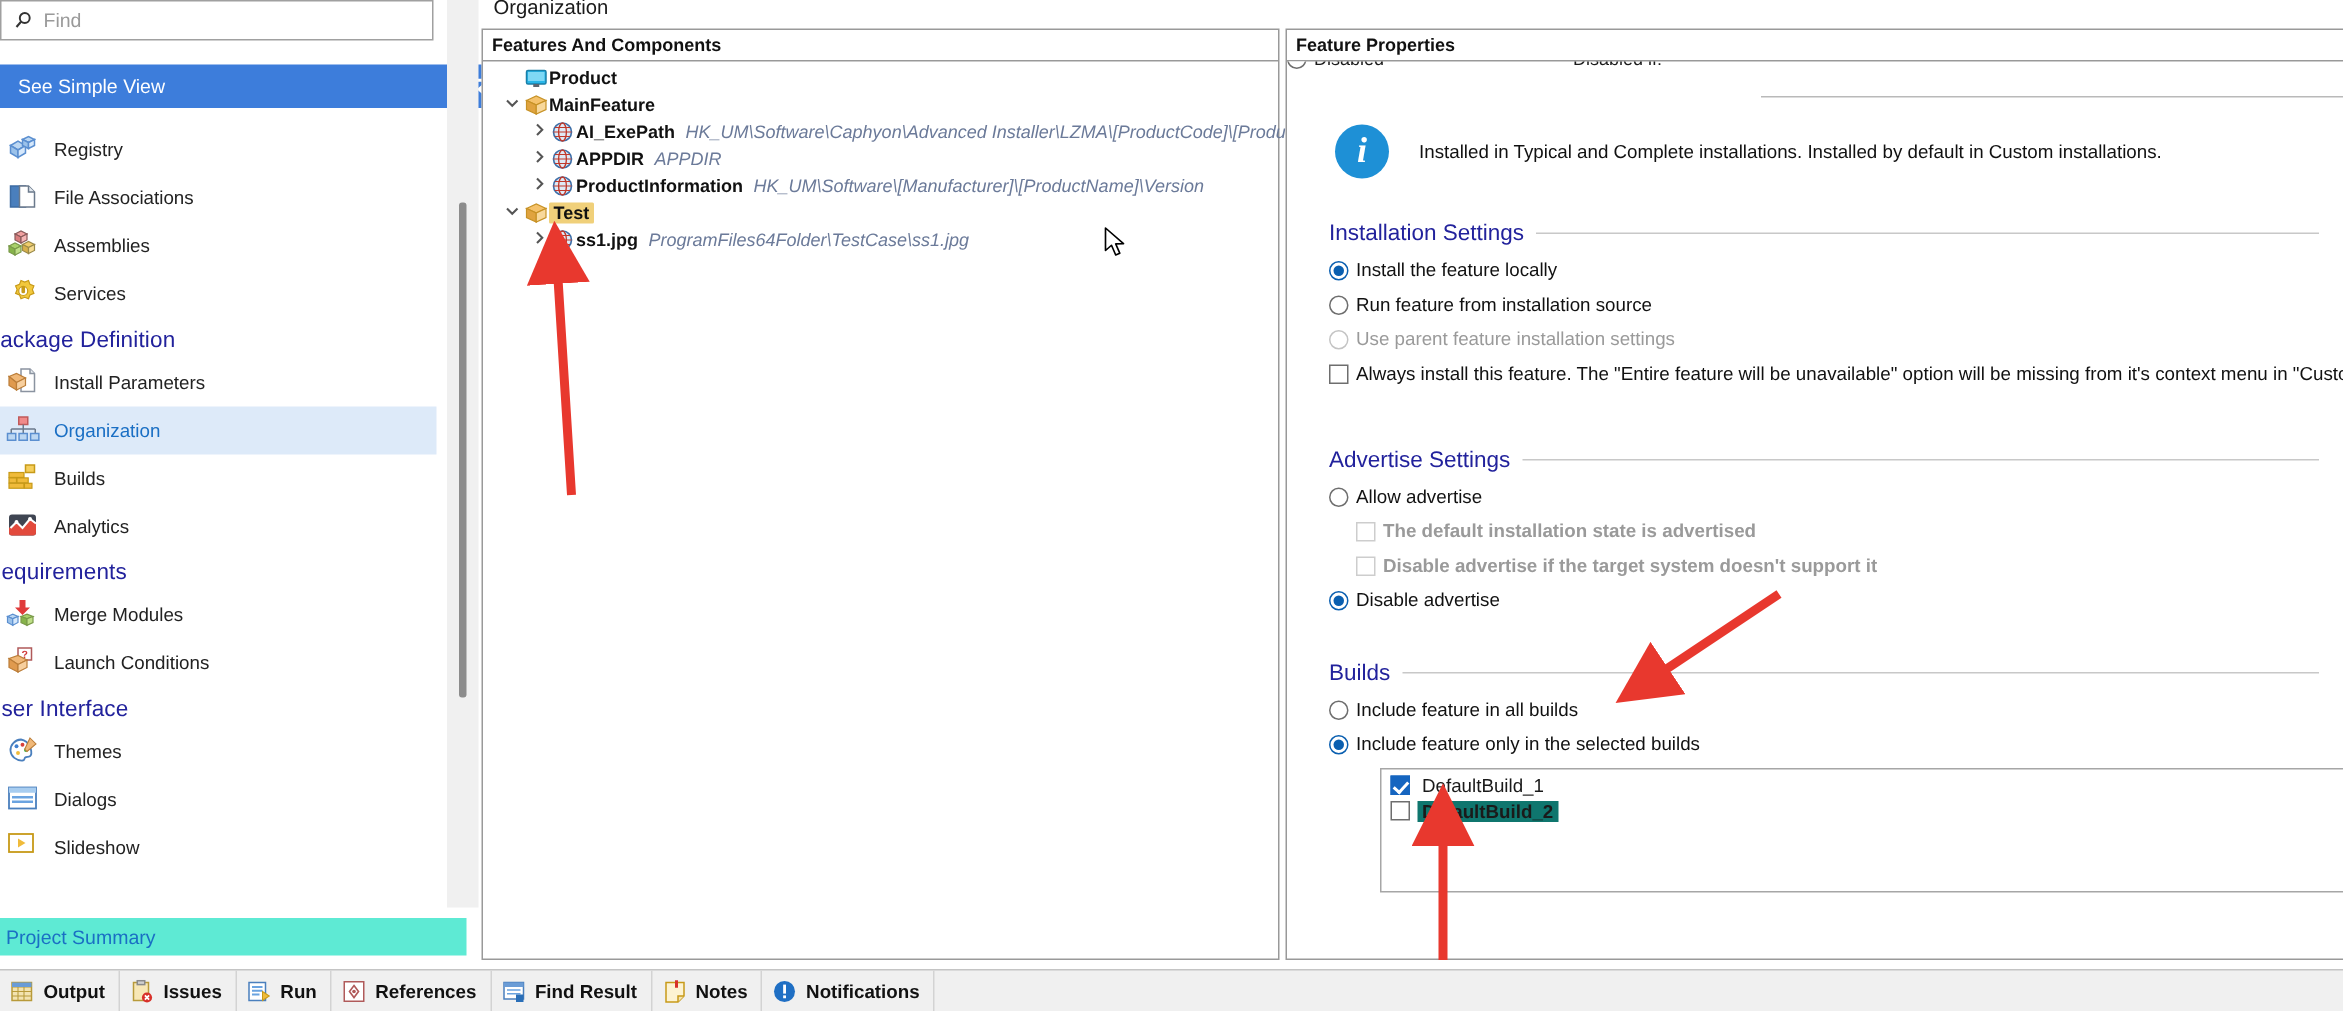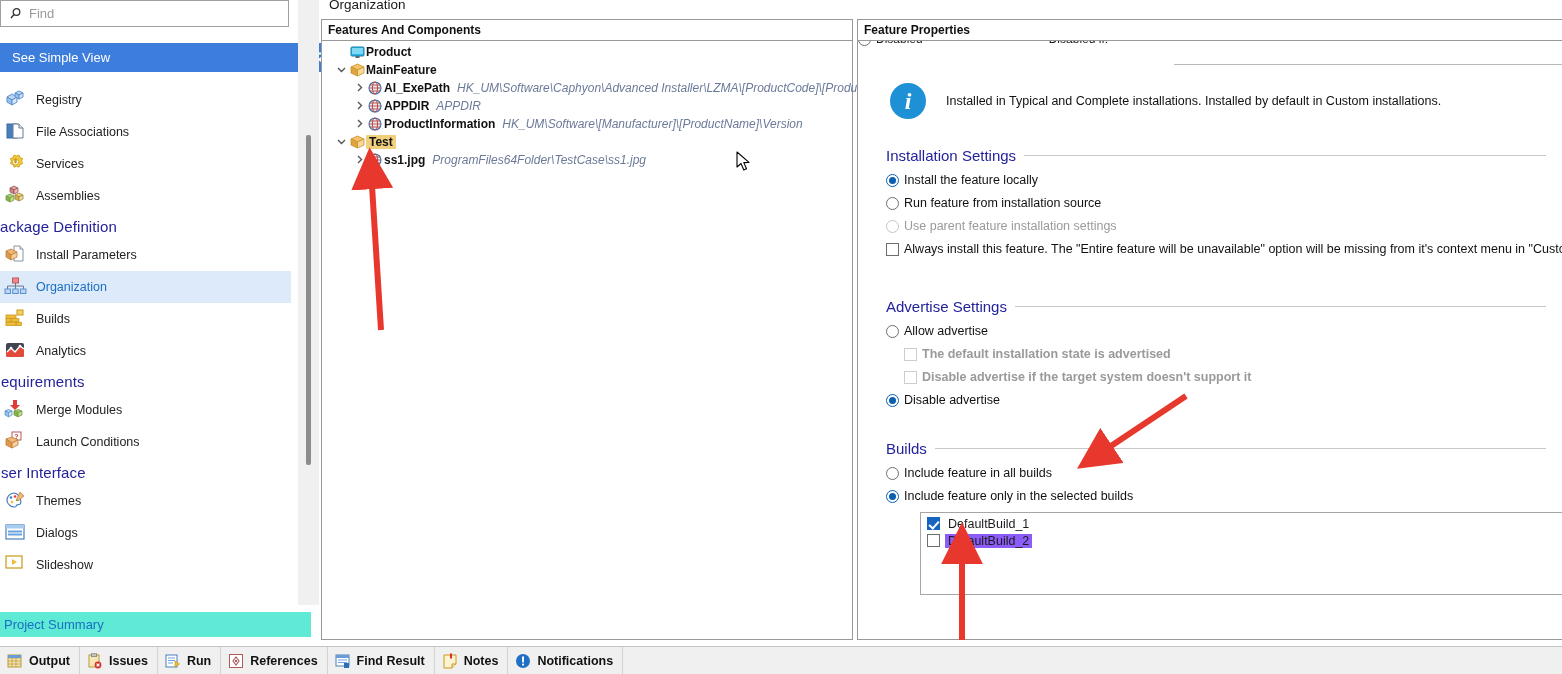--- a/index.html
+++ b/index.html
@@ -153,21 +153,21 @@
     width: 4px; height: 8px; border: solid #fff;
     border-width: 0 2px 2px 0; transform: rotate(42deg);
   }
 
   #builds-list {
     position: absolute; left: 34px; top: 72px; width: 644px; height: 83px;
     border: 1px solid #a6a6a6; background: #ffffff; padding: 2px 0 0 6px;
   }
   .build-row { display: flex; align-items: center; font-size: 12.5px; height: 17px; }
   .build-row .bl { padding: 0 3px; }
-  .build-row.focused .bl { background: #8b5cf6; }
+  .build-row.focused .bl { background: #0f766e; font-weight: bold; }
 
   
   #arrows { position: absolute; left: 0; top: 0; width: 1562px; height: 674px; pointer-events: none; }
 
   
   #cursor { position: absolute; left: 736px; top: 151px; }
 
   
   #bottombar {
     position: absolute; left: 0; top: 646px; width: 1562px; height: 28px;
@@ -234,33 +234,20 @@
 
       <div class="nav-item">
         <span class="ico">
           <svg width="24" height="20" viewBox="0 0 24 20">
             <rect x="3" y="3" width="10" height="14" fill="#4a7fbd" stroke="#3c6ba3"></rect>
             <path d="M9 3 h6 l4 4 v10 H9 Z" fill="#fff" stroke="#6b7a8c"></path>
             <path d="M15 3 v4 h4" fill="#e3e9ef" stroke="#6b7a8c"></path>
           </svg>
         </span>
         <span class="lbl">File Associations</span>
-      </div>
-
-      <div class="nav-item">
-        <span class="ico">
-          <svg width="24" height="20" viewBox="0 0 24 20">
-            <g fill="#f2c83c" stroke="#c79a18" stroke-width=".8">
-              <path d="M10 2 l2.5 1 2.5-1 1 2.6 2.6 1 -1 2.5 1 2.5 -2.6 1 -1 2.6 -2.5-1 -2.5 1 -1-2.6 -2.6-1 1-2.5 -1-2.5 2.6-1 Z"></path>
-            </g>
-            <circle cx="11.5" cy="9" r="3" fill="#fff" stroke="#c79a18" stroke-width=".8"></circle>
-            <rect x="10.3" y="5.5" width="2.4" height="5" rx="1" fill="#c79a18"></rect>
-          </svg>
-        </span>
-        <span class="lbl">Services</span>
       </div>
 
       <div class="nav-item">
         <span class="ico">
           <svg width="24" height="20" viewBox="0 0 24 20">
             <g stroke="#8a5a5a" stroke-width=".8">
                 <path d="M6 3 L10 1 L14 3 L10 5 Z" fill="#f0a0a0"></path>
                 <path d="M6 3 L6 7 L10 9 L10 5 Z" fill="#d97f7f"></path>
                 <path d="M14 3 L14 7 L10 9 L10 5 Z" fill="#f5b5b5"></path>
               </g>
@@ -272,20 +259,33 @@
             <g stroke="#9a8a4a" stroke-width=".8">
                 <path d="M11 10 L15 8 L19 10 L15 12 Z" fill="#f0cc6a"></path>
                 <path d="M11 10 L11 14 L15 16 L15 12 Z" fill="#d8b04a"></path>
                 <path d="M19 10 L19 14 L15 16 L15 12 Z" fill="#f7dc92"></path>
               </g>
           </svg>
         </span>
         <span class="lbl">Assemblies</span>
       </div>
 
+      <div class="nav-item">
+        <span class="ico">
+          <svg width="24" height="20" viewBox="0 0 24 20">
+            <g fill="#f2c83c" stroke="#c79a18" stroke-width=".8">
+              <path d="M10 2 l2.5 1 2.5-1 1 2.6 2.6 1 -1 2.5 1 2.5 -2.6 1 -1 2.6 -2.5-1 -2.5 1 -1-2.6 -2.6-1 1-2.5 -1-2.5 2.6-1 Z"></path>
+            </g>
+            <circle cx="11.5" cy="9" r="3" fill="#fff" stroke="#c79a18" stroke-width=".8"></circle>
+            <rect x="10.3" y="5.5" width="2.4" height="5" rx="1" fill="#c79a18"></rect>
+          </svg>
+        </span>
+        <span class="lbl">Services</span>
+      </div>
+
       <div class="nav-group">Package Definition</div>
 
       <div class="nav-item">
         <span class="ico">
           <svg width="24" height="20" viewBox="0 0 24 20">
             <path d="M10 2 h6 l3 3 v12 h-9 Z" fill="#fff" stroke="#8a93a0"></path>
             <path d="M16 2 v3 h3" fill="#e7ecf1" stroke="#8a93a0"></path>
             <path d="M2 7 L7 5 L13 8 L7 11 Z" fill="#f0b878" stroke="#bb7d38" stroke-width=".8"></path>
             <path d="M2 7 L2 13 L7 16 L7 11 Z" fill="#e09a4e" stroke="#bb7d38" stroke-width=".8"></path>
             <path d="M13 8 L13 13 L7 16 L7 11 Z" fill="#f7cf9e" stroke="#bb7d38" stroke-width=".8"></path>

